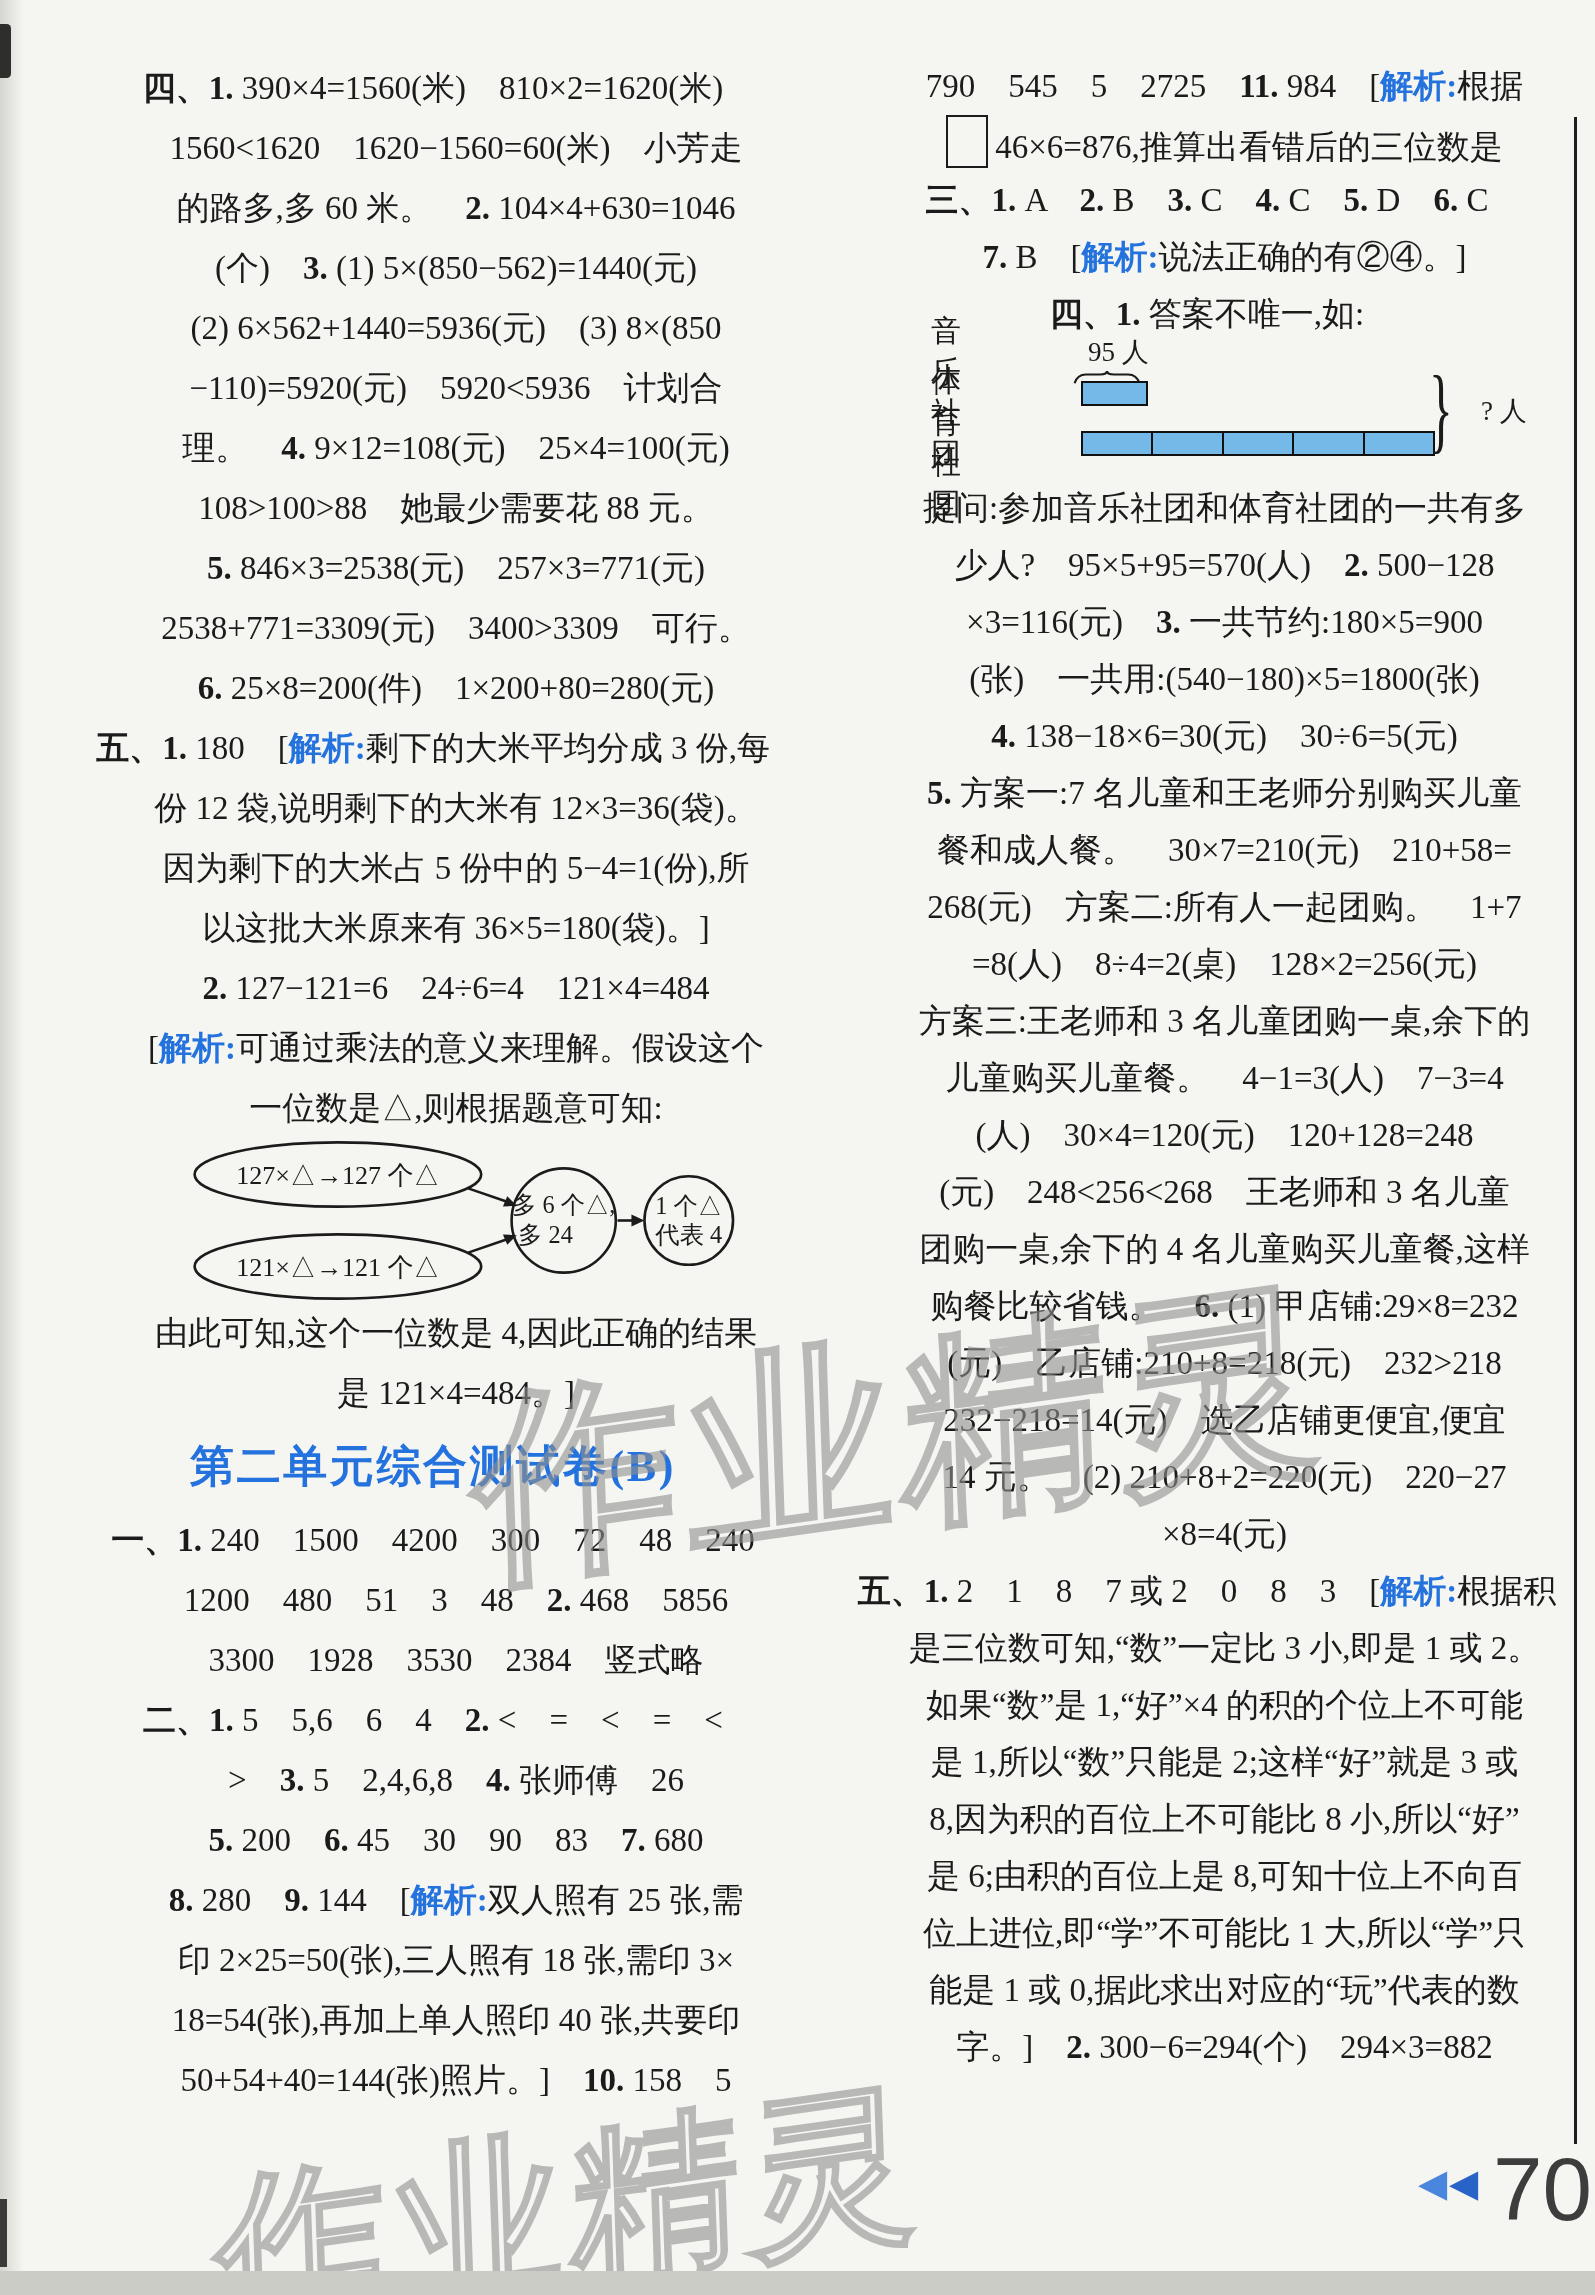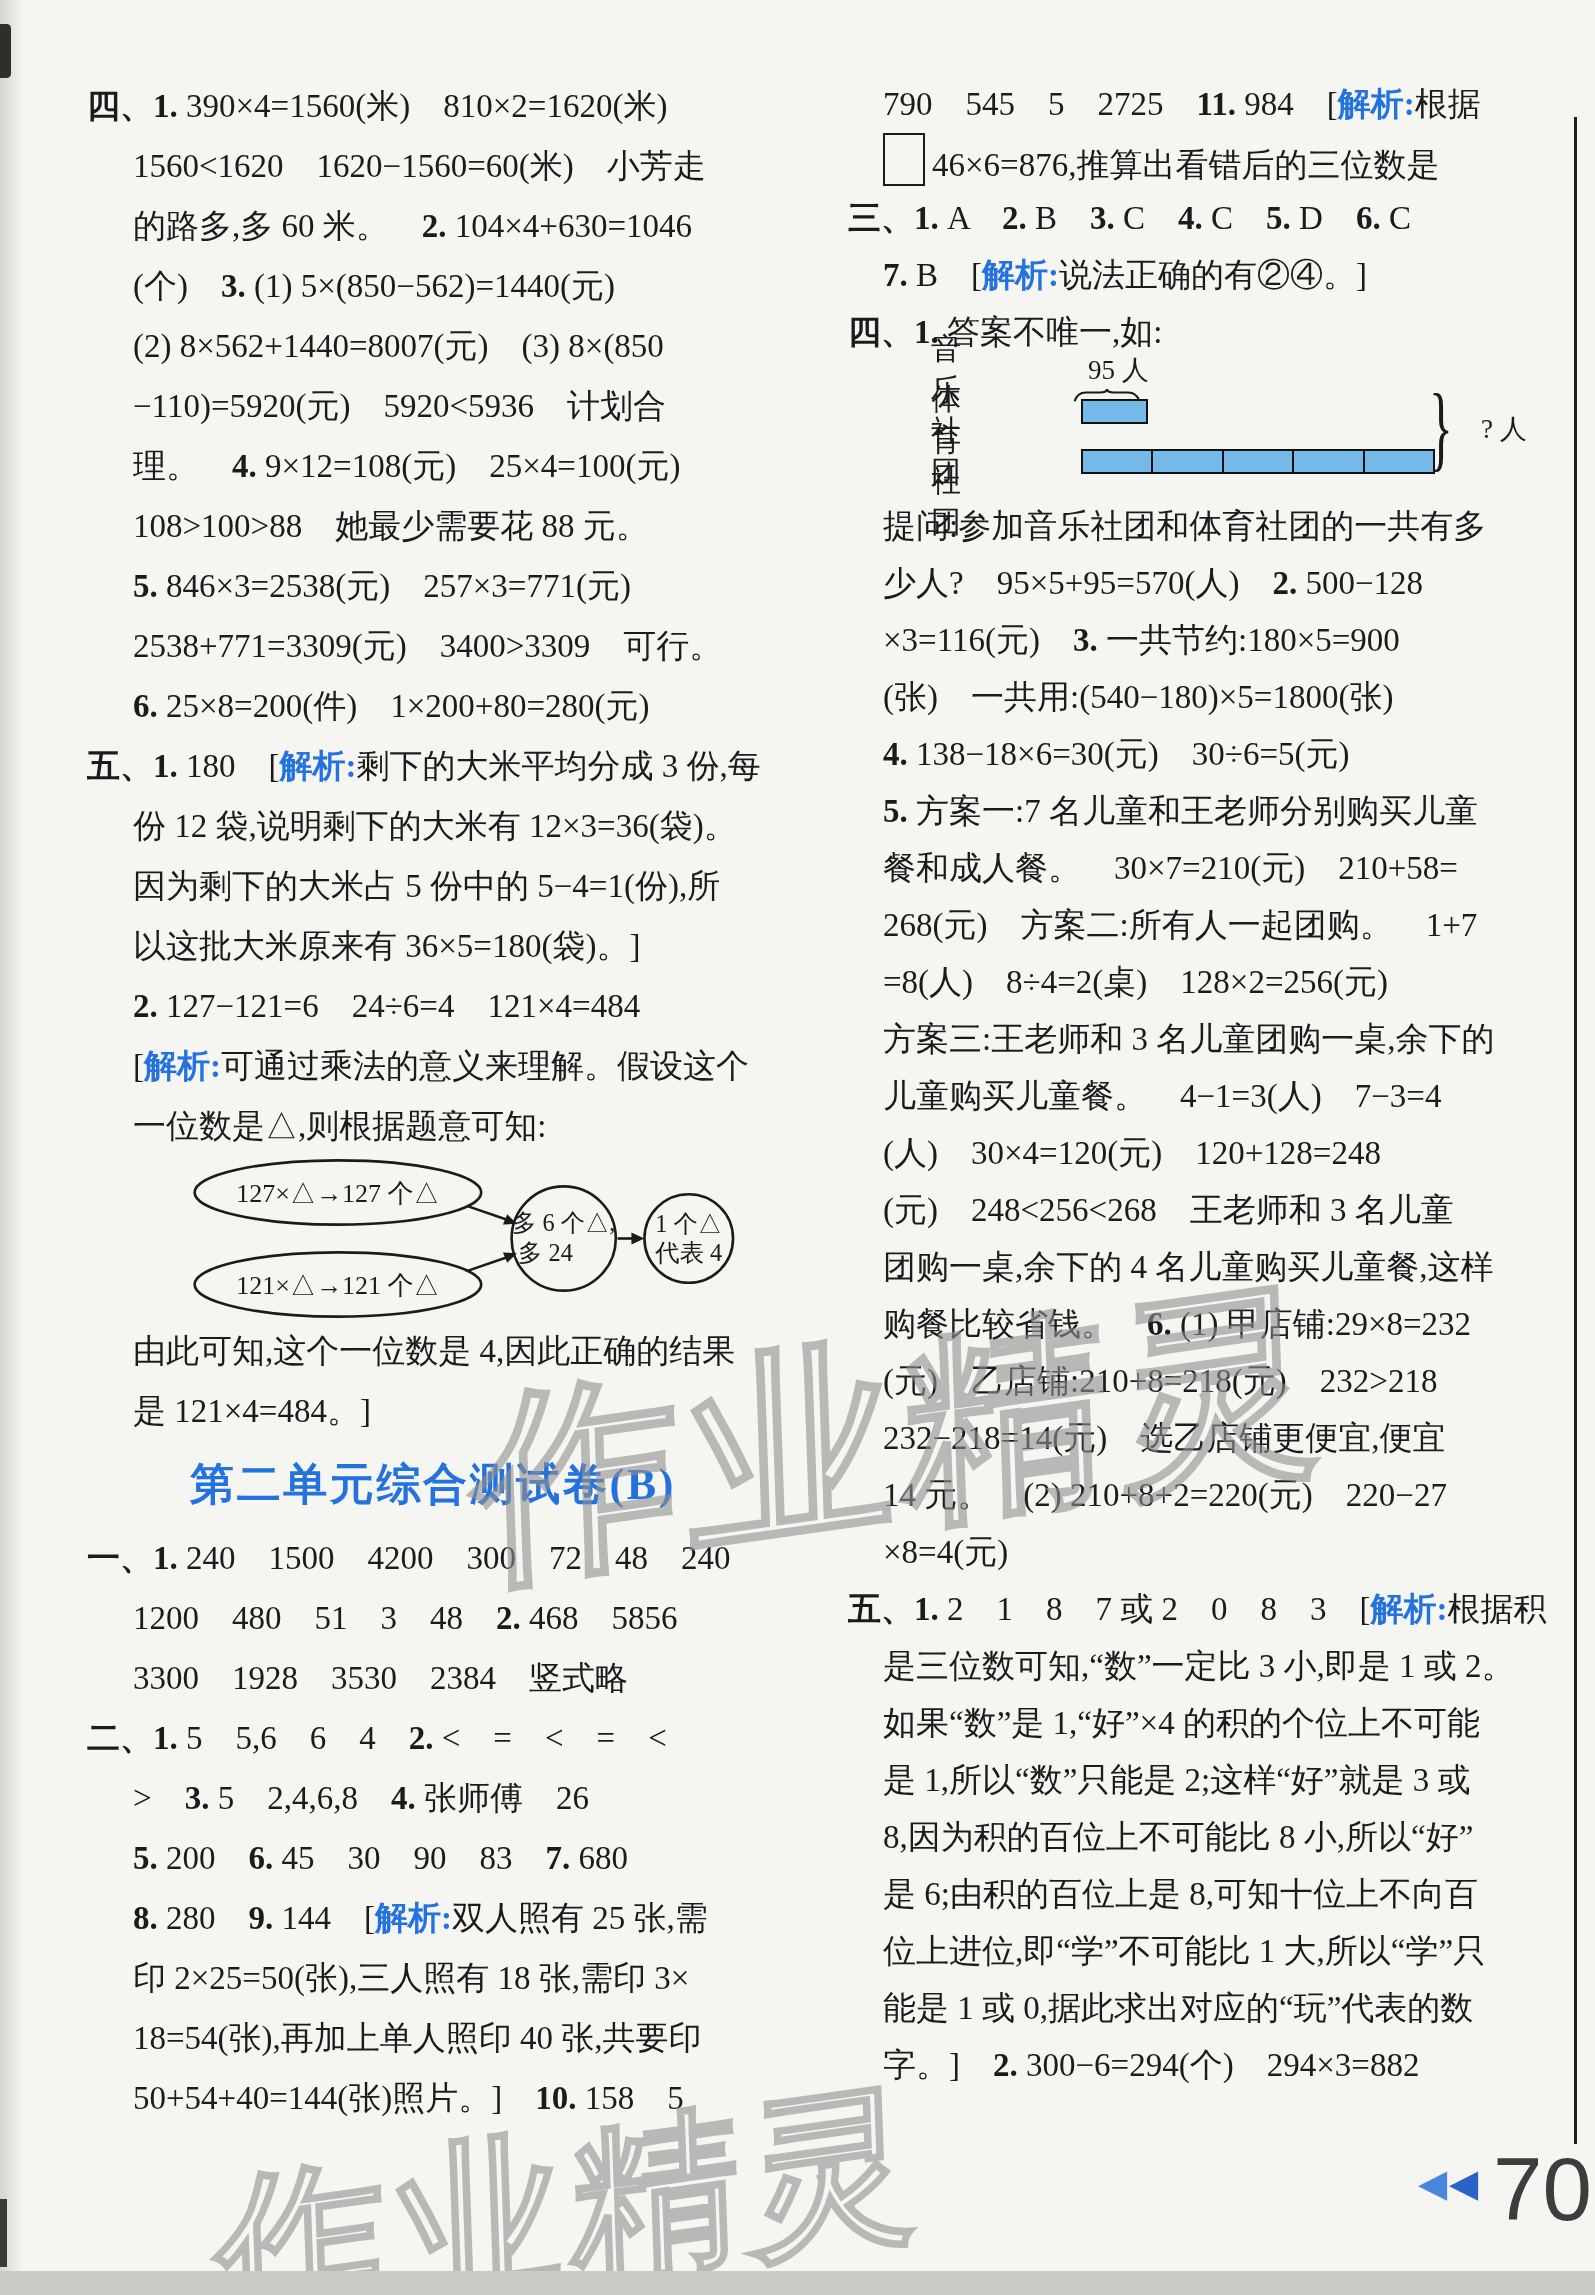--- a/index.html
+++ b/index.html
@@ -5,21 +5,21 @@
   html,body{margin:0;padding:0;background:#e8e8e4;}
   .page{position:relative;width:1595px;height:2295px;background:#f5f5f1;overflow:hidden;
         font-family:"Liberation Serif", serif;color:#1b1b1b;}
   .left-shade{position:absolute;left:0;top:0;width:24px;height:2295px;
         background:linear-gradient(90deg,#d6d6d1,rgba(245,245,241,0));}
   .edge-mark-top{position:absolute;left:0;top:24px;width:11.3px;height:54px;background:#2e2e2c;border-radius:0 4.3px 4.3px 0;}
   .edge-mark-bottom{position:absolute;left:0;top:2199px;width:7px;height:68px;background:#3a3a38;}
   .bottom-strip{position:absolute;left:0;top:2271px;width:1595px;height:24px;background:#ccccc6;}
   .vrule{position:absolute;left:1574px;top:117px;width:2.6px;height:2027px;background:#1e1e1e;}
 
-  .col{position:absolute;top:76px;}
+  .col{position:absolute;top:58px;text-align:center;}
   .col-left{left:87px;width:692px;}
   .col-right{left:848px;width:718px;}
   .tline{white-space:pre;font-size:33px;}
   .col-left .tline{line-height:60px;height:60px;}
   .col-right .tline{line-height:57px;height:57px;}
   .col-left .ind1{padding-left:46px;}
   .col-right .ind1{padding-left:35px;}
   .sg-b{font-weight:bold;}
   .sg-a{color:#2472dd;font-weight:bold;}
   .sq-box{display:inline-block;width:38px;height:49px;border:2.6px solid #1b1b1b;
@@ -68,21 +68,21 @@
   <div class="edge-mark-top"></div>
   <div class="edge-mark-bottom"></div>
   <div class="vrule"></div>
 
   <div class="col col-left">
     <div id="left-a">
         <div class="tline ind0"><span class="sg-b">四、1. </span><span>390×4=1560(米)　810×2=1620(米)</span></div>
         <div class="tline ind1"><span>1560&lt;1620　1620−1560=60(米)　小芳走</span></div>
         <div class="tline ind1"><span>的路多,多 60 米。　</span><span class="sg-b">2. </span><span>104×4+630=1046</span></div>
         <div class="tline ind1"><span>(个)　</span><span class="sg-b">3. </span><span>(1) 5×(850−562)=1440(元)</span></div>
-        <div class="tline ind1"><span>(2) 8×562+1440=8007(元)　(3) 8×(850</span></div>
+        <div class="tline ind1"><span>(2) 6×562+1440=5936(元)　(3) 8×(850</span></div>
         <div class="tline ind1"><span>−110)=5920(元)　5920&lt;5936　计划合</span></div>
         <div class="tline ind1"><span>理。　</span><span class="sg-b">4. </span><span>9×12=108(元)　25×4=100(元)</span></div>
         <div class="tline ind1"><span>108&gt;100&gt;88　她最少需要花 88 元。</span></div>
         <div class="tline ind1"><span class="sg-b">5. </span><span>846×3=2538(元)　257×3=771(元)</span></div>
         <div class="tline ind1"><span>2538+771=3309(元)　3400&gt;3309　可行。</span></div>
         <div class="tline ind1"><span class="sg-b">6. </span><span>25×8=200(件)　1×200+80=280(元)</span></div>
         <div class="tline ind0"><span class="sg-b">五、1. </span><span>180　[</span><span class="sg-a">解析:</span><span>剩下的大米平均分成 3 份,每</span></div>
         <div class="tline ind1"><span>份 12 袋,说明剩下的大米有 12×3=36(袋)。</span></div>
         <div class="tline ind1"><span>因为剩下的大米占 5 份中的 5−4=1(份),所</span></div>
         <div class="tline ind1"><span>以这批大米原来有 36×5=180(袋)。]</span></div>

